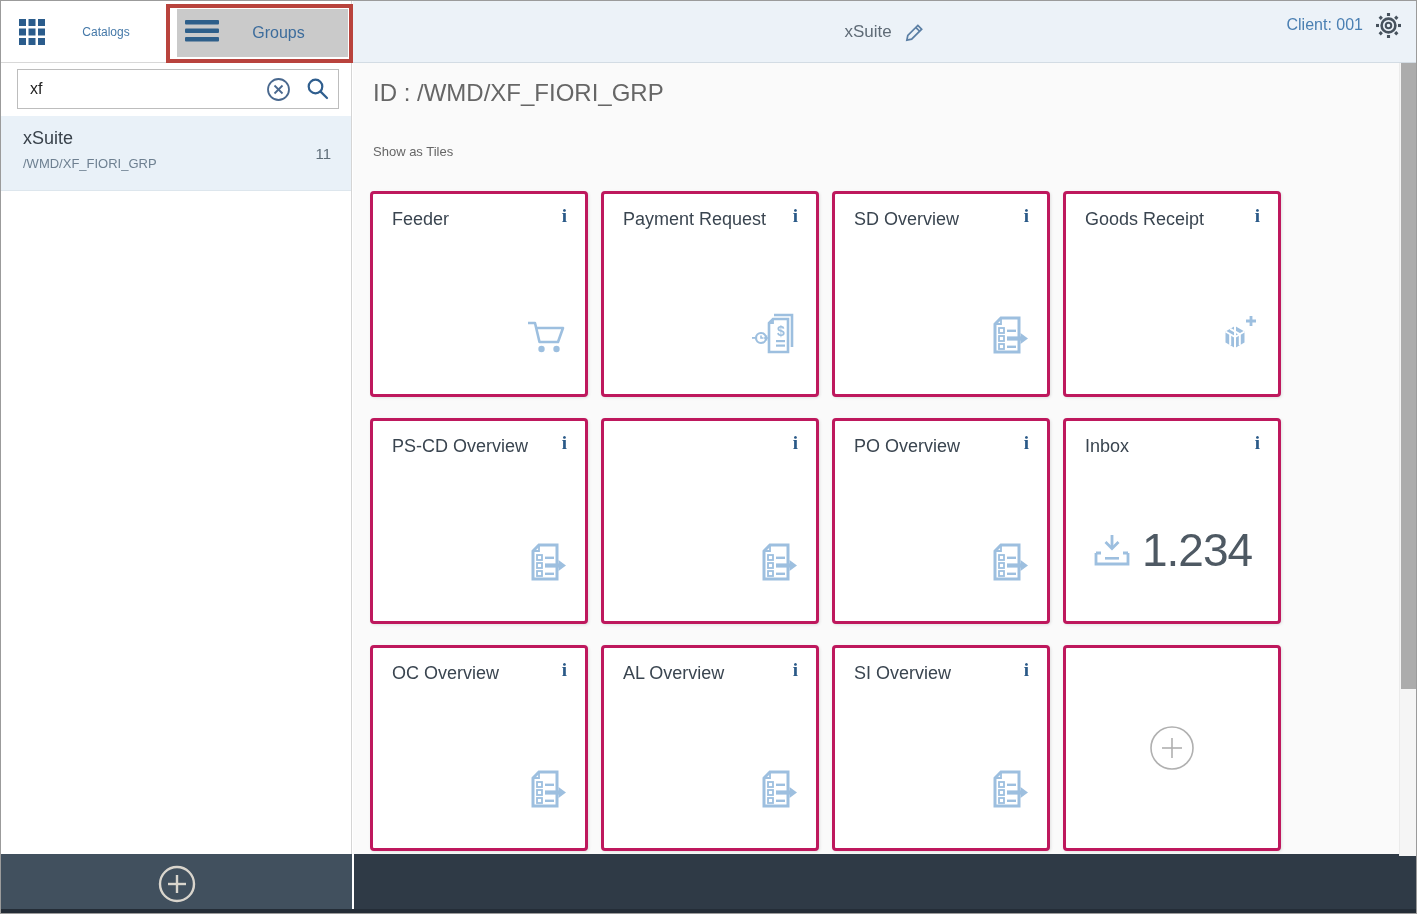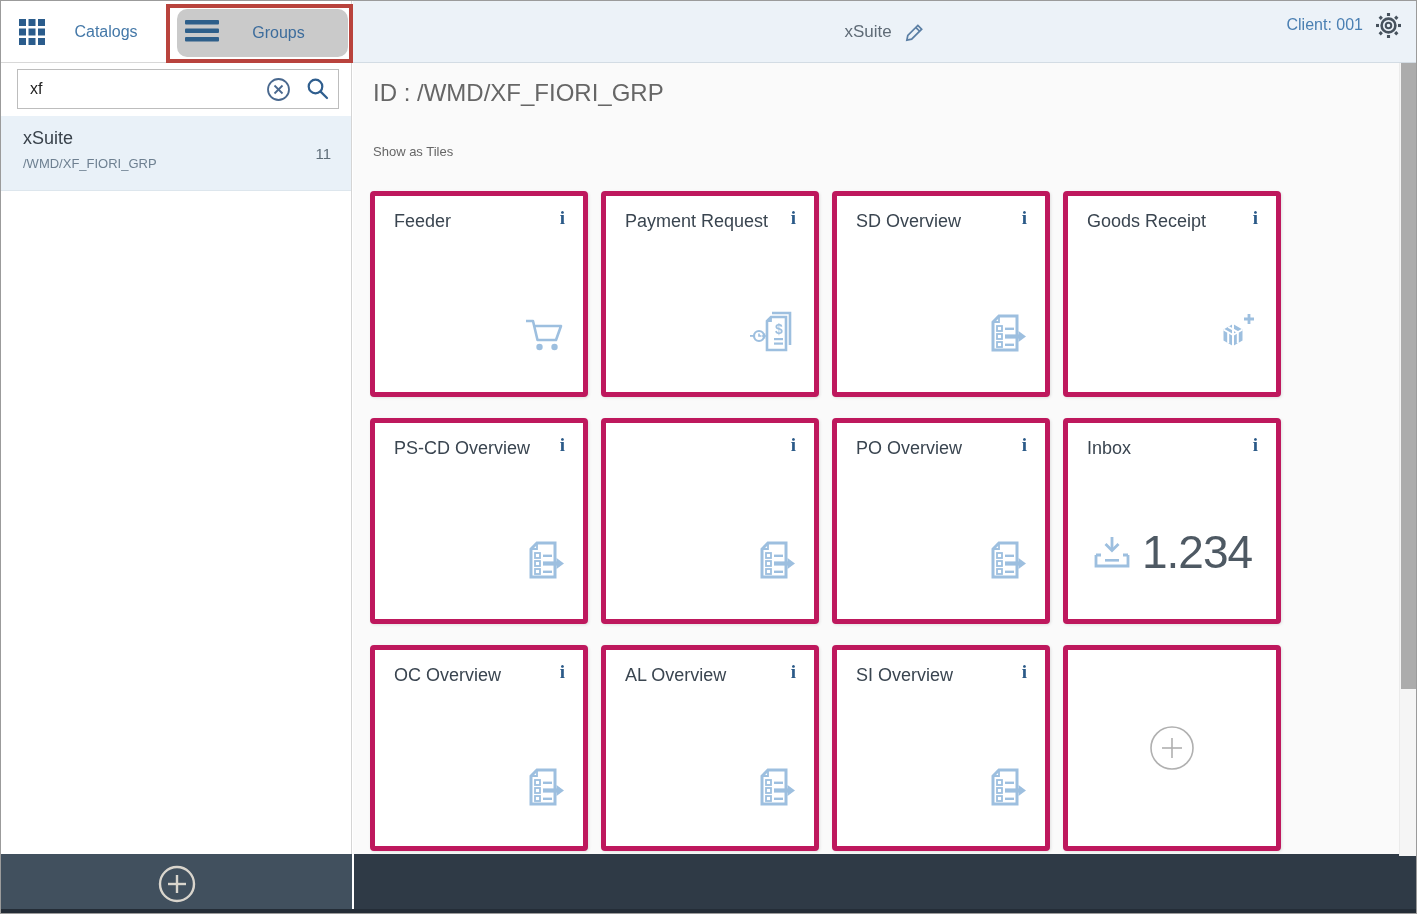--- a/index.html
+++ b/index.html
@@ -11,25 +11,25 @@
   }
   
   .sidebar-header {
     position:absolute; left:0; top:0; width:351px; height:62px;
     background:#ffffff; border-bottom:1px solid #d8d8d8; border-right:1px solid #d8d8d8;
   }
   .grid-icon { position:absolute; left:18px; top:18px; }
   .catalogs-tab {
     position:absolute; left:44px; top:0; width:122px; height:62px;
     display:flex; align-items:center; justify-content:center;
-    color:#4478a8; font-size:16px; cursor:pointer;
+    color:#4478a8; font-size:12px; cursor:pointer;
   }
   .groups-btn {
     position:absolute; left:176px; top:8px; width:171px; height:48px;
-    background:#cacaca; display:flex; align-items:center; cursor:pointer;border-radius:10px;
+    background:#cacaca; display:flex; align-items:center; cursor:pointer;
   }
   .groups-btn .hamburger { margin-left:8px; }
   .groups-btn .groups-label { flex:1; text-align:center; color:#3c6c9c; font-size:16px; padding-right:10px; }
   .red-highlight {
     position:absolute; left:165px; top:3px; width:187px; height:59px;
     border:4px solid #b9433d; z-index:30; pointer-events:none;
   }
   .main-header {
     position:absolute; left:352px; top:0; right:0; height:62px;
     background:#ecf2f8; border-bottom:1px solid #d3dce4;
@@ -76,21 +76,21 @@
   }
   .id-heading { position:absolute; left:20px; top:16px; font-size:24px; color:#666; }
   .view-label  { position:absolute; left:20px; top:81px; font-size:13px; color:#666; }
   .tile-grid {
     position:absolute; left:17px; top:128px;
     display:grid; grid-template-columns:repeat(4, 218px);
     column-gap:13px; row-gap:21px;
   }
   .tile {
     position:relative; width:218px; height:206px; background:#fff;
-    border:5px solid #be185d; border-radius:4px;
+    border:3px solid #be185d; border-radius:4px;
     box-shadow:1px 1px 3px rgba(0,0,0,0.10); cursor:pointer;
   }
   .tile-title {
     display:block; padding:13px 40px 0 19px; font-size:18px;
     color:#3a4550; line-height:25px;
   }
   .tile-info {
     position:absolute; top:12px; right:18px;
     font-family:"Liberation Serif", serif; font-weight:700; font-style:normal;
     font-size:19px; color:#2b5a88; cursor:pointer; line-height:1;

